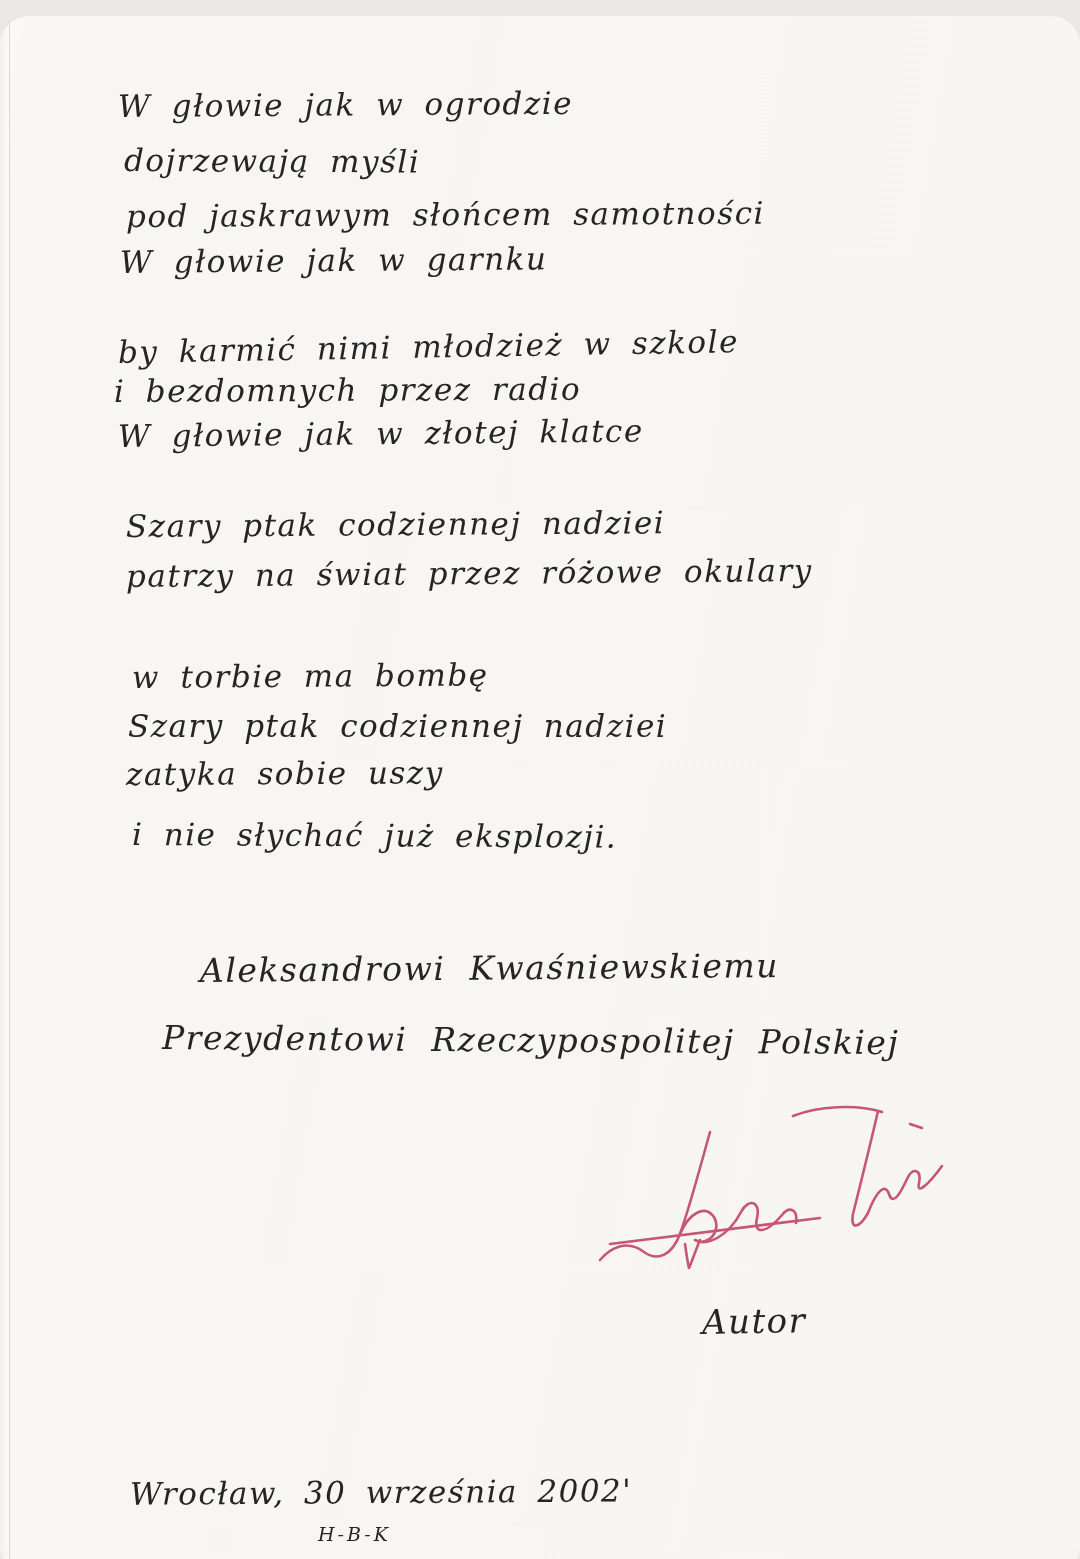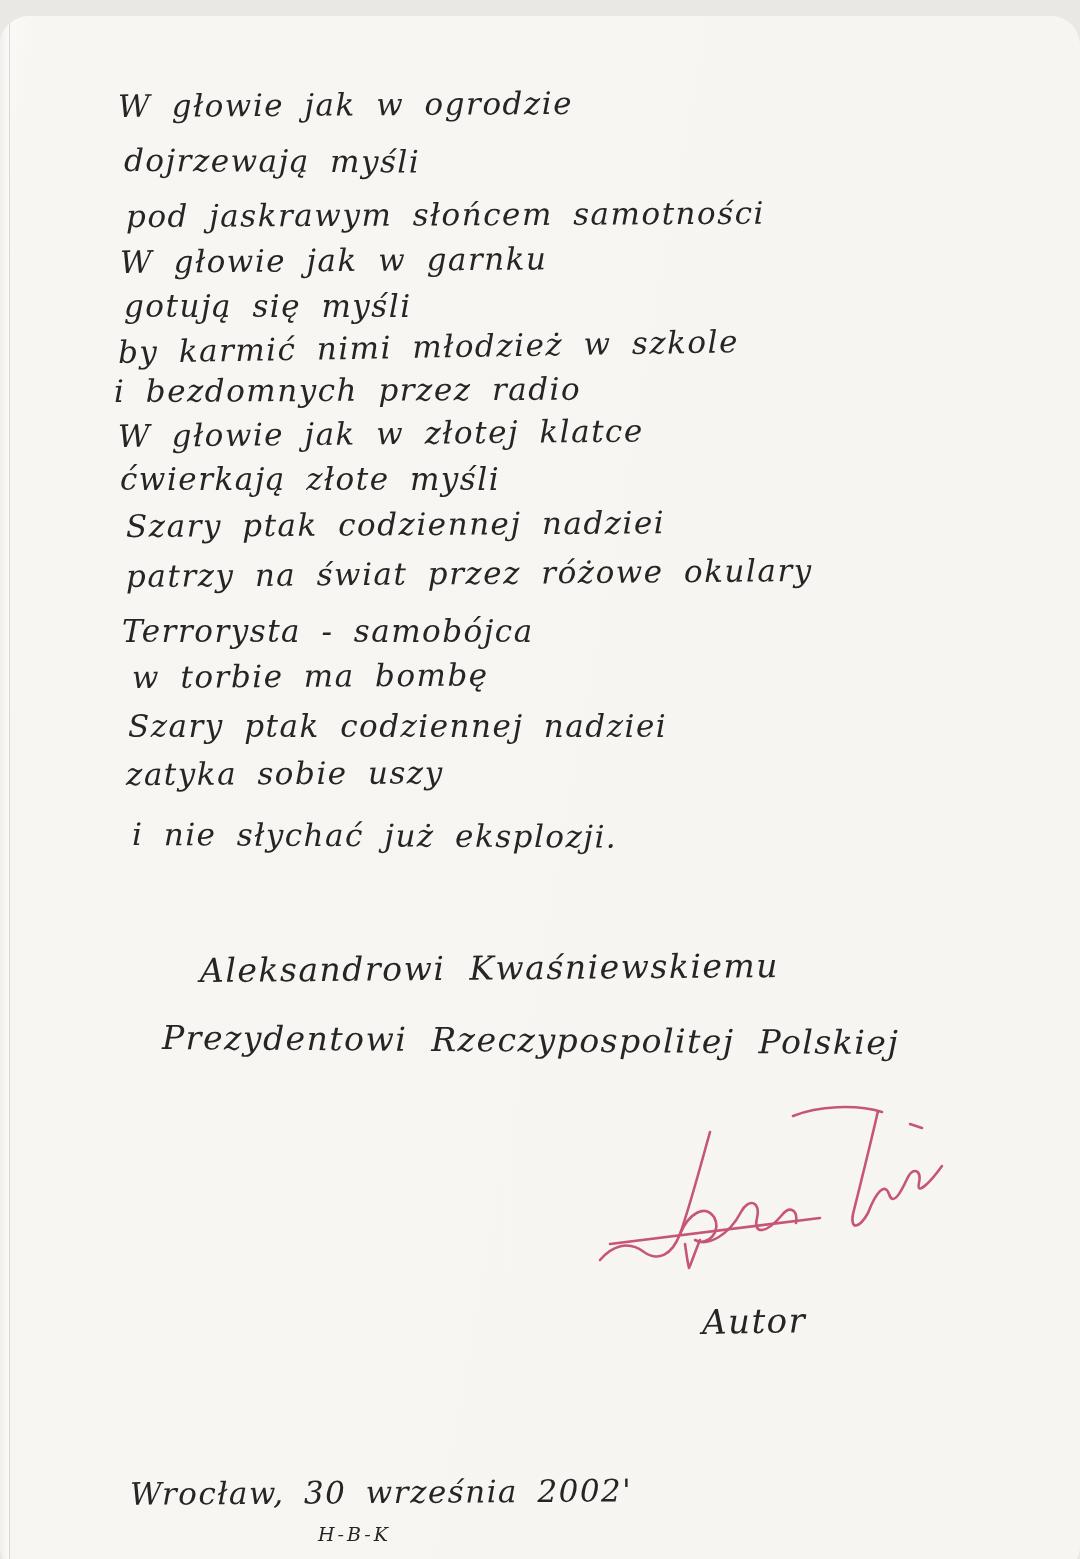--- a/index.html
+++ b/index.html
@@ -97,28 +97,25 @@
 
 <div class="page">
 
   <div class="paper-edge-shade"></div>
   <div class="paper-edge-left"></div>
 
   <div class="hand poem-line pl1">W głowie jak w ogrodzie</div>
   <div class="hand poem-line pl2">dojrzewają myśli</div>
   <div class="hand poem-line pl3">pod jaskrawym słońcem samotności</div>
   <div class="hand poem-line pl4">W głowie jak w garnku</div>
-  <div class="hand poem-line pl5">gotują się myśli</div>
   <div class="hand poem-line pl6">by karmić nimi młodzież w szkole</div>
   <div class="hand poem-line pl7">i bezdomnych przez radio</div>
   <div class="hand poem-line pl8">W głowie jak w złotej klatce</div>
-  <div class="hand poem-line pl9">ćwierkają złote myśli</div>
   <div class="hand poem-line pl10">Szary ptak codziennej nadziei</div>
   <div class="hand poem-line pl11">patrzy na świat przez różowe okulary</div>
-  <div class="hand poem-line pl12">Terrorysta - samobójca</div>
   <div class="hand poem-line pl13">w torbie ma bombę</div>
   <div class="hand poem-line pl14">Szary ptak codziennej nadziei</div>
   <div class="hand poem-line pl15">zatyka sobie uszy</div>
   <div class="hand poem-line pl16">i nie słychać już eksplozji.</div>
 
   <div class="hand ded-line dd1">Aleksandrowi Kwaśniewskiemu</div>
   <div class="hand ded-line dd2">Prezydentowi Rzeczypospolitej Polskiej</div>
 
   <svg class="signature-svg" viewBox="0 0 362 180" aria-hidden="true">
     <g fill="none" stroke="#c2496a" stroke-width="2.6" stroke-linecap="round" stroke-linejoin="round" opacity="0.92">

